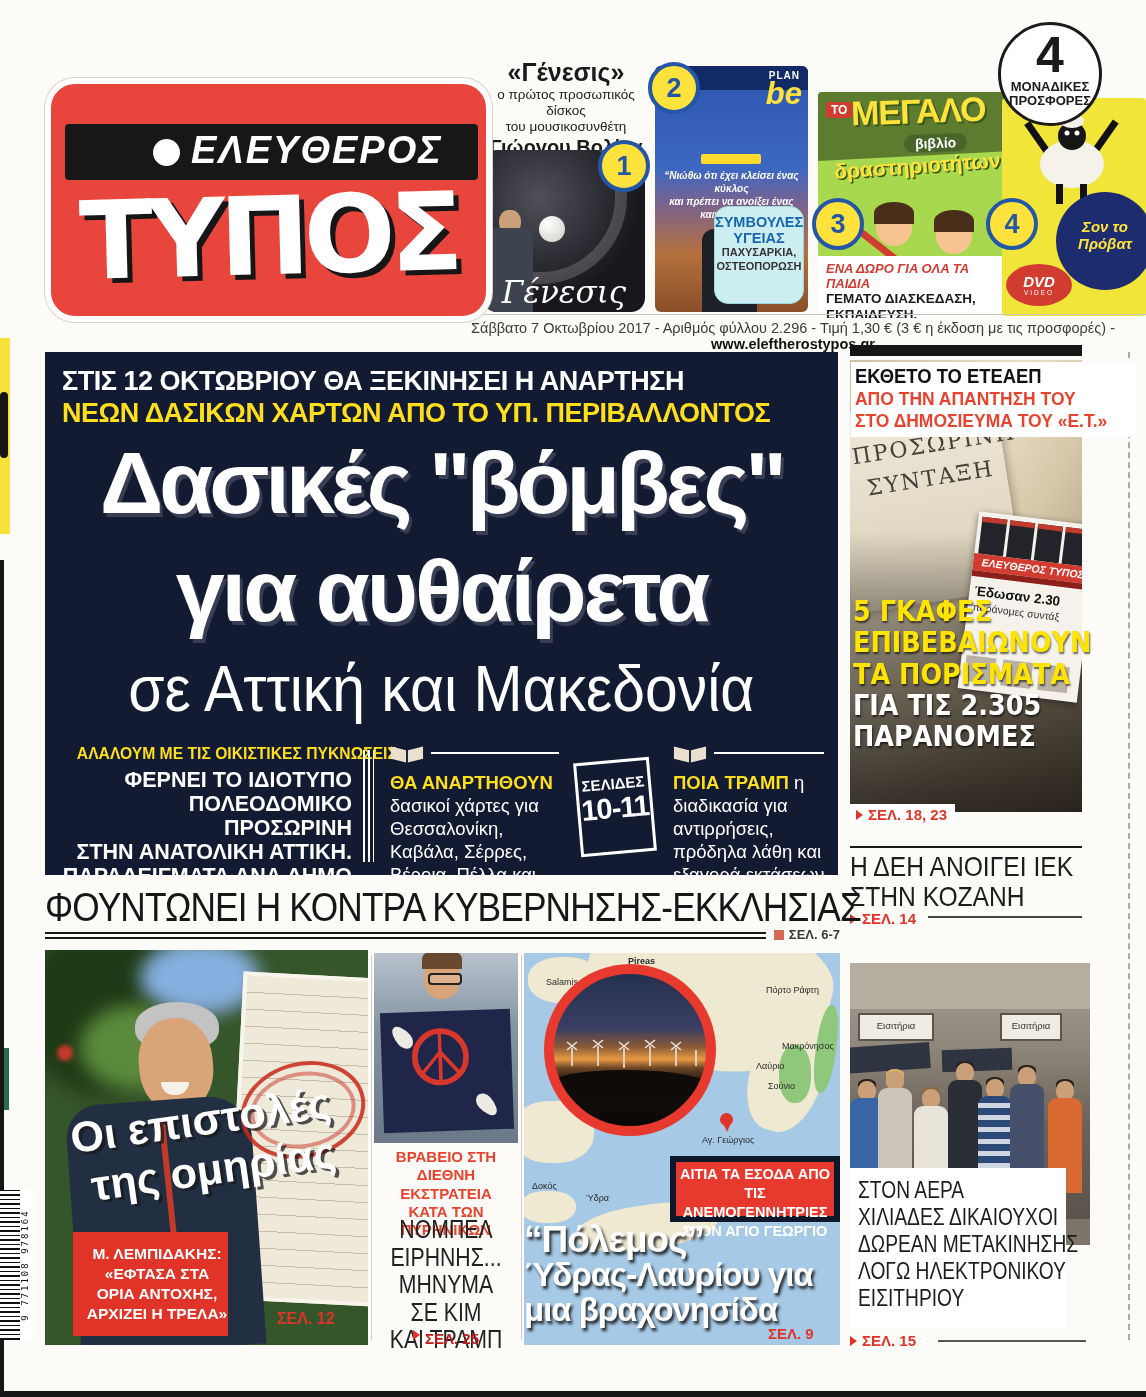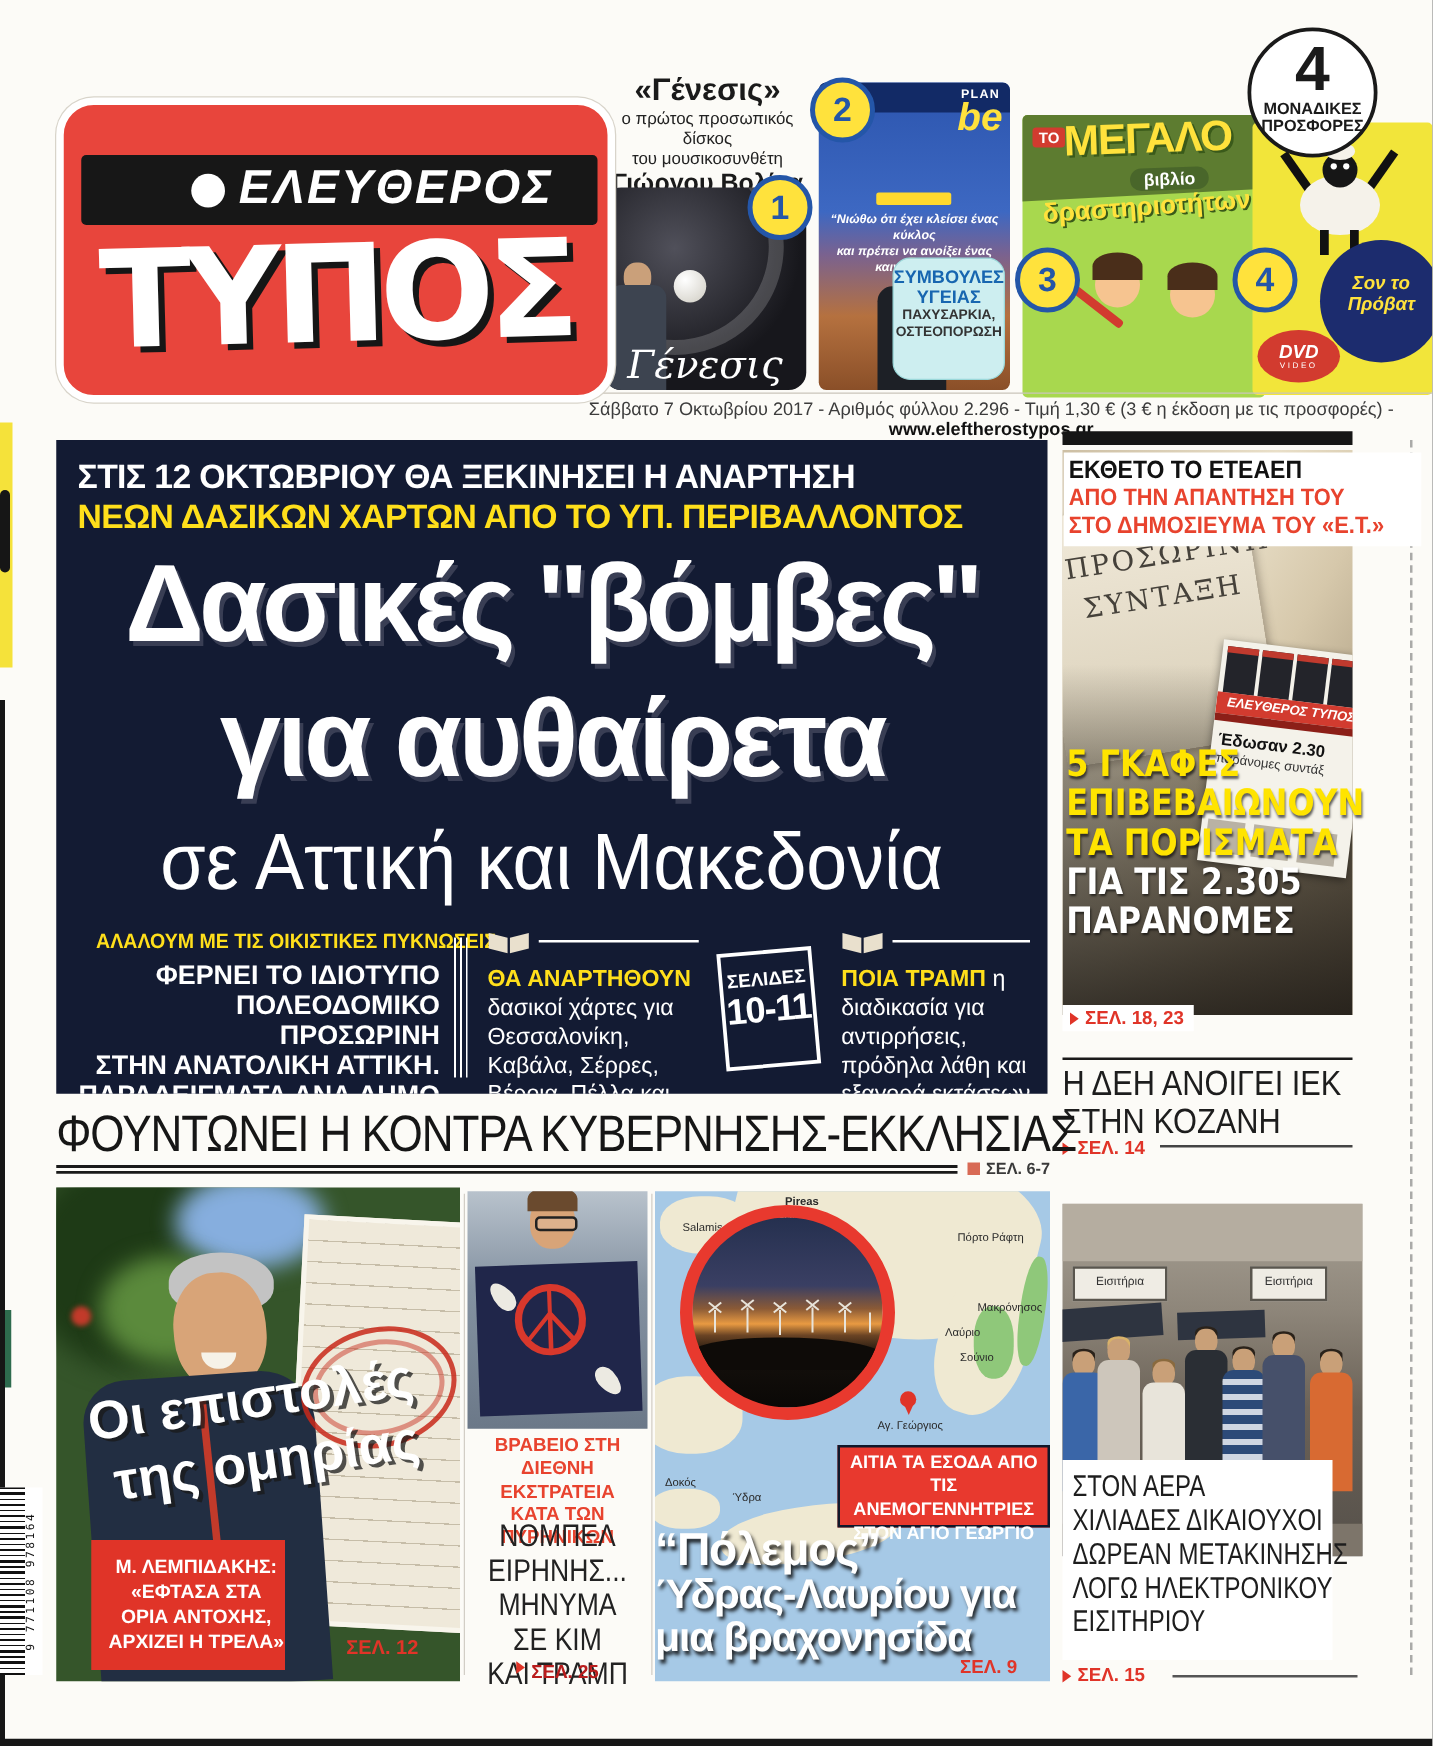--- a/index.html
+++ b/index.html
@@ -184,21 +184,21 @@
   .stC{position:absolute;left:524px;top:953px;width:316px;height:392px;overflow:hidden;background:#a6c9e6;}
   .land{position:absolute;background:#efe9d2;}
   .gland{position:absolute;background:#8fc87a;}
   .maplbl{position:absolute;font-size:9px;color:#2a2a2a;white-space:nowrap;}
   .stC-circle{position:absolute;left:20px;top:11px;width:152px;height:152px;border-radius:50%;
        border:10px solid #e8392e;overflow:hidden;
        background:linear-gradient(180deg,#25304f 0%,#3a3f63 36%,#8a5a36 48%,#e89a42 56%,#6b4424 62%,#15100c 72%,#0a0806 100%);}
   .pin{position:absolute;left:196px;top:160px;width:13px;height:13px;background:#e03428;border-radius:50%;z-index:4;}
   .pin::after{content:"";position:absolute;left:2.5px;top:10px;width:0;height:0;
        border-left:4px solid transparent;border-right:4px solid transparent;border-top:9px solid #e03428;}
-  .stC-red{position:absolute;left:146px;top:203px;width:170px;height:66px;background:#e8392e;border:2px solid #0f172a;
+  .stC-red{position:absolute;left:146px;top:203px;width:170px;height:66px;background:#e8392e;border:6px solid #0f172a;
        box-sizing:border-box;color:#fff;text-align:center;font-weight:bold;font-size:14.5px;line-height:1.3;
        padding-top:3px;z-index:5;}
   .stC-h{position:absolute;left:0;top:268px;width:316px;color:#fff;font-weight:bold;z-index:5;
        text-shadow:2px 3px 3px rgba(10,10,10,.85);letter-spacing:-1px;}
   .stC-h .a{font-size:37px;line-height:1.0;}
   .stC-h .b{font-size:33px;line-height:1.05;}
   .stC-sel{position:absolute;left:244px;top:372px;color:#e03428;font-weight:bold;font-size:15px;z-index:5;}
   .stD-kick{position:absolute;left:975px;top:922px;width:115px;background:#fcfbf7;z-index:3;text-align:center;
        padding-bottom:4px;}
   .stD-kick .rule{width:98px;margin:0 auto 6px;border-top:2px solid #b03326;}
@@ -281,20 +281,25 @@
 
   <div class="act">
     <div class="act-band"></div>
     <div class="act-to">ΤΟ</div>
     <div class="act-meg">ΜΕΓΑΛΟ</div>
     <div class="act-viv">βιβλίο</div>
     <div class="act-dra">δραστηριοτήτων</div>
     <div class="kid" style="left:58px;top:118px;"></div>
     <div class="kid" style="left:118px;top:126px;"></div>
     <div class="crayon" style="left:24px;top:146px;"></div>
+    <div class="act-strip">
+      <div class="act-red">ΕΝΑ ΔΩΡΟ ΓΙΑ ΟΛΑ ΤΑ ΠΑΙΔΙΑ</div>
+      <div class="act-blk">ΓΕΜΑΤΟ ΔΙΑΣΚΕΔΑΣΗ, ΕΚΠΑΙΔΕΥΣΗ,</div>
+
+    </div>
   </div>
   <div class="badge" style="left:812px;top:198px;">3</div>
 
   <div class="offers">
     <div class="off-num">4</div>
     <div class="off-l">ΜΟΝΑΔΙΚΕΣ</div>
     <div class="off-l">ΠΡΟΣΦΟΡΕΣ</div>
   </div>
   <div class="dvd">
     <svg width="112" height="104" style="position:absolute;left:14px;top:4px;">

